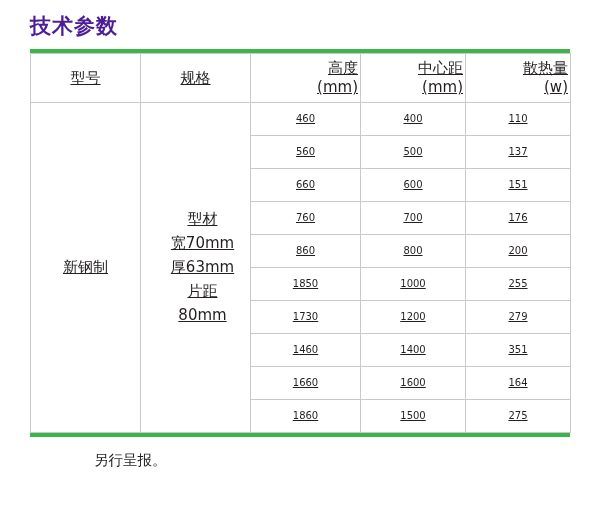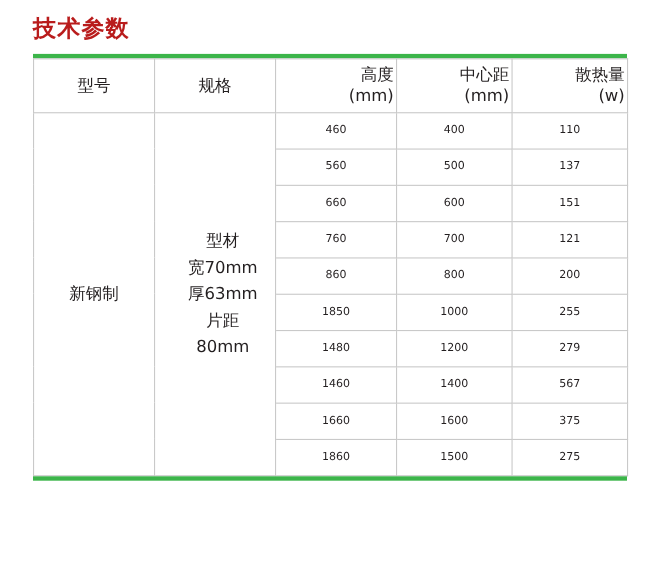--- a/index.html
+++ b/index.html
@@ -18,29 +18,30 @@
     position: relative;
     width: 600px;
     height: 531px;
     box-sizing: border-box;
     padding: 0 30px;
   }
   .title {
     font-size: 21px;
     font-weight: bold;
     letter-spacing: 1px;
-    color: #b91c1c;
+    color: #4c1d95;
     padding-top: 14px;
     padding-bottom: 10px;
     line-height: 1.2;
   }
   table.spec {
     width: 540px;
     border-collapse: collapse;
     table-layout: fixed;
+    text-decoration: underline;
   }
   table.spec td, table.spec th {
     border: 1px solid #c9c9c9;
     text-align: center;
     vertical-align: middle;
     font-weight: normal;
     color: #231f20;
   }
   
   .rule-green {
@@ -150,53 +151,54 @@
         <td>137</td>
       </tr>
       <tr>
         <td>660</td>
         <td>600</td>
         <td>151</td>
       </tr>
       <tr>
         <td>760</td>
         <td>700</td>
-        <td>121</td>
+        <td>176</td>
       </tr>
       <tr>
         <td>860</td>
         <td>800</td>
         <td>200</td>
       </tr>
       <tr>
         <td>1850</td>
         <td>1000</td>
         <td>255</td>
       </tr>
       <tr>
-        <td>1480</td>
+        <td>1730</td>
         <td>1200</td>
         <td>279</td>
       </tr>
       <tr>
         <td>1460</td>
         <td>1400</td>
-        <td>567</td>
+        <td>351</td>
       </tr>
       <tr>
         <td>1660</td>
         <td>1600</td>
-        <td>375</td>
+        <td>164</td>
       </tr>
       <tr>
         <td>1860</td>
         <td>1500</td>
         <td>275</td>
       </tr>
     </tbody>
   </table>
 
   <div class="rule-green"></div>
 
   <div class="note">
+    <div class="note-indent">另行呈报。</div>
   </div>
 
 </div>
 
 </body></html>

